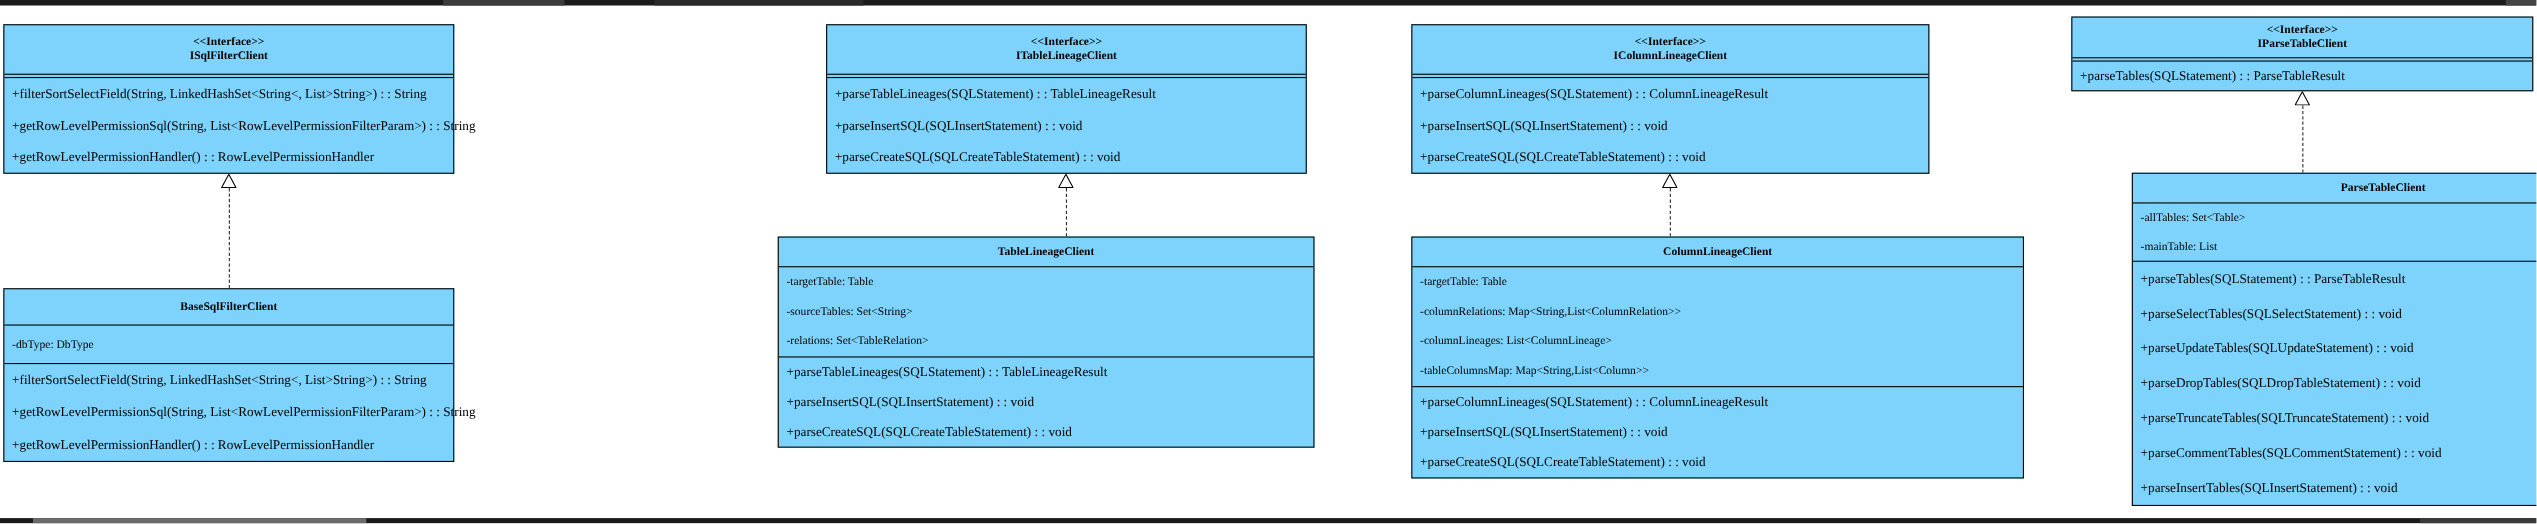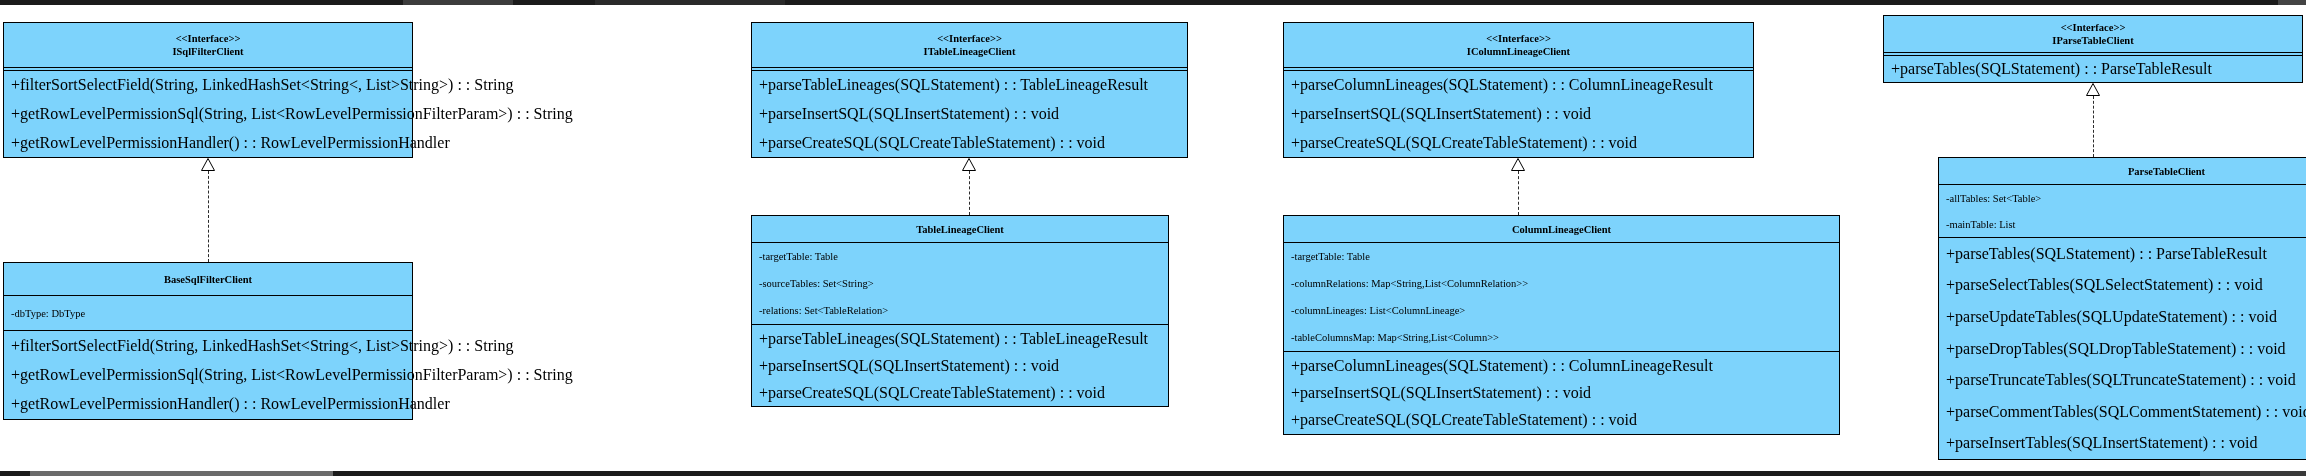--- a/index.html
+++ b/index.html
@@ -36,21 +36,21 @@
   .attrs { border-bottom:1px solid #000; flex:none; display:flex; flex-direction:column;text-align:center; }
   .arow {
     display:flex; align-items:center; height:27px; padding:0 7px;
     font-size:10.5px; white-space:nowrap; flex:none;
   }
   .b1c .arow { height:34px; }
   .b4c .arow { height:26px; }
   .methods { flex:1; display:flex; flex-direction:column; }
   .mrow {
     flex:1; display:flex; align-items:center; padding:0 7px;
-    font-size:16px; white-space:nowrap;
+    font-size:12px; white-space:nowrap;
   }
   .arrow {
     position:absolute; width:14px; display:flex; flex-direction:column; align-items:center;
   }
   .arrow .dash { flex:1; width:0; border-left:1px dashed #2b2b2b; }
   .tri { flex:none; display:block; }
 </style>
 </head>
 <body>
 
@@ -109,21 +109,21 @@
     </div>
   </div>
 
   <div class="arrow" style="left:962px;top:158px;height:57px">
     <svg class="tri" width="14" height="13" viewBox="0 0 14 13">
       <polygon points="7,0.5 13.5,12.5 0.5,12.5" fill="#ffffff" stroke="#000000" stroke-width="1"></polygon>
     </svg>
     <div class="dash"></div>
   </div>
 
-  <div class="uml-box cls" style="left:751px;top:215px;width:418px;height:192px">
+  <div class="uml-box cls" style="left:707px;top:215px;width:488px;height:192px">
     <div class="title">
       <span>TableLineageClient</span>
     </div>
     <div class="attrs">
       <div class="arow">-targetTable: Table</div>
       <div class="arow">-sourceTables: Set&lt;String&gt;</div>
       <div class="arow">-relations: Set&lt;TableRelation&gt;</div>
     </div>
     <div class="methods">
       <div class="mrow">+parseTableLineages(SQLStatement) : : TableLineageResult</div>

